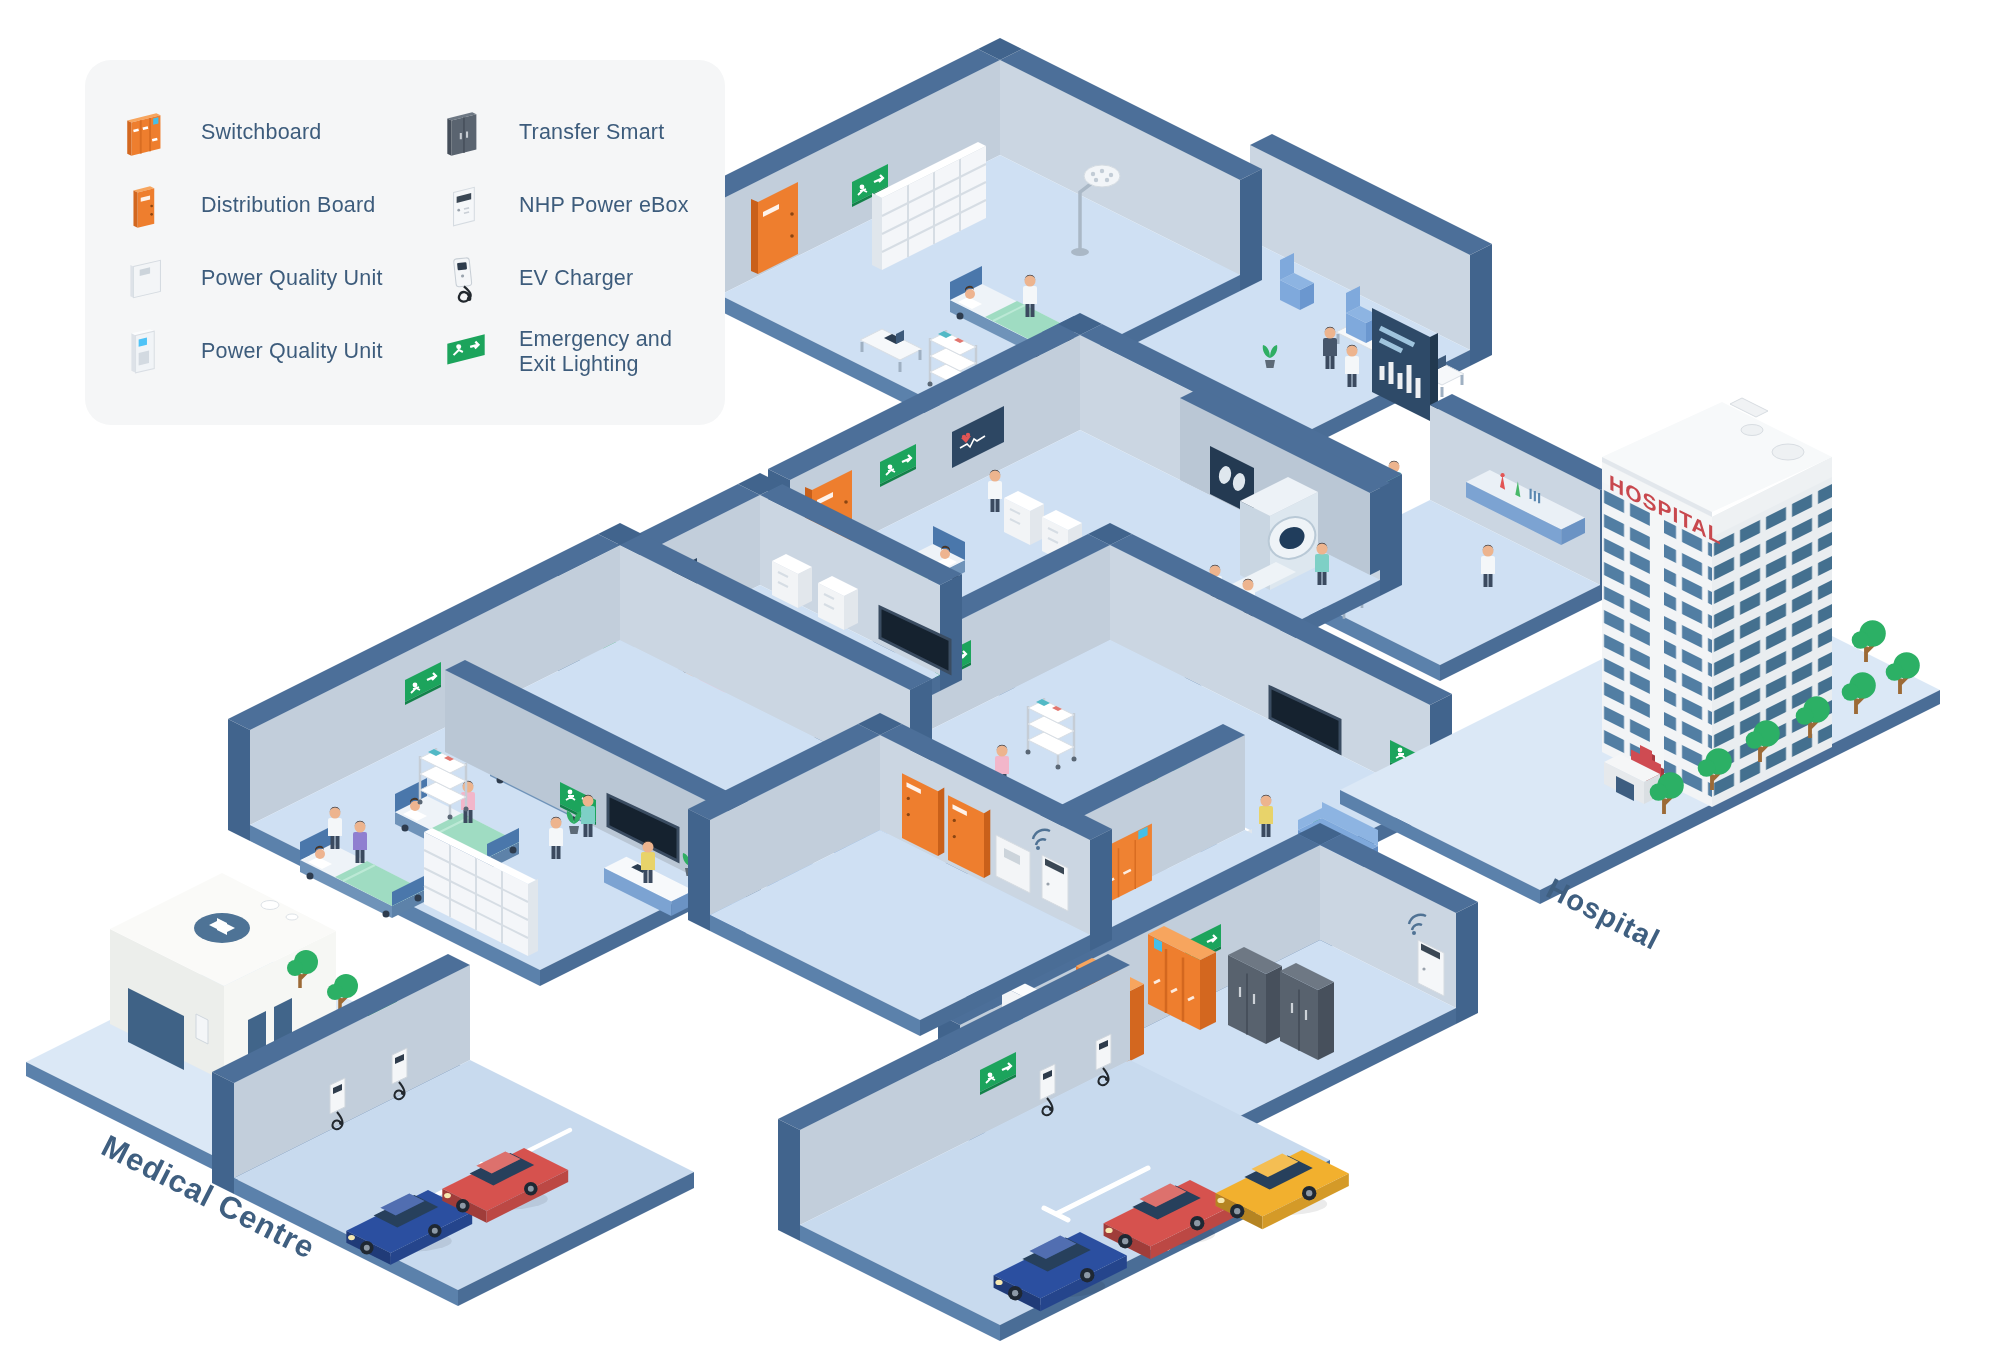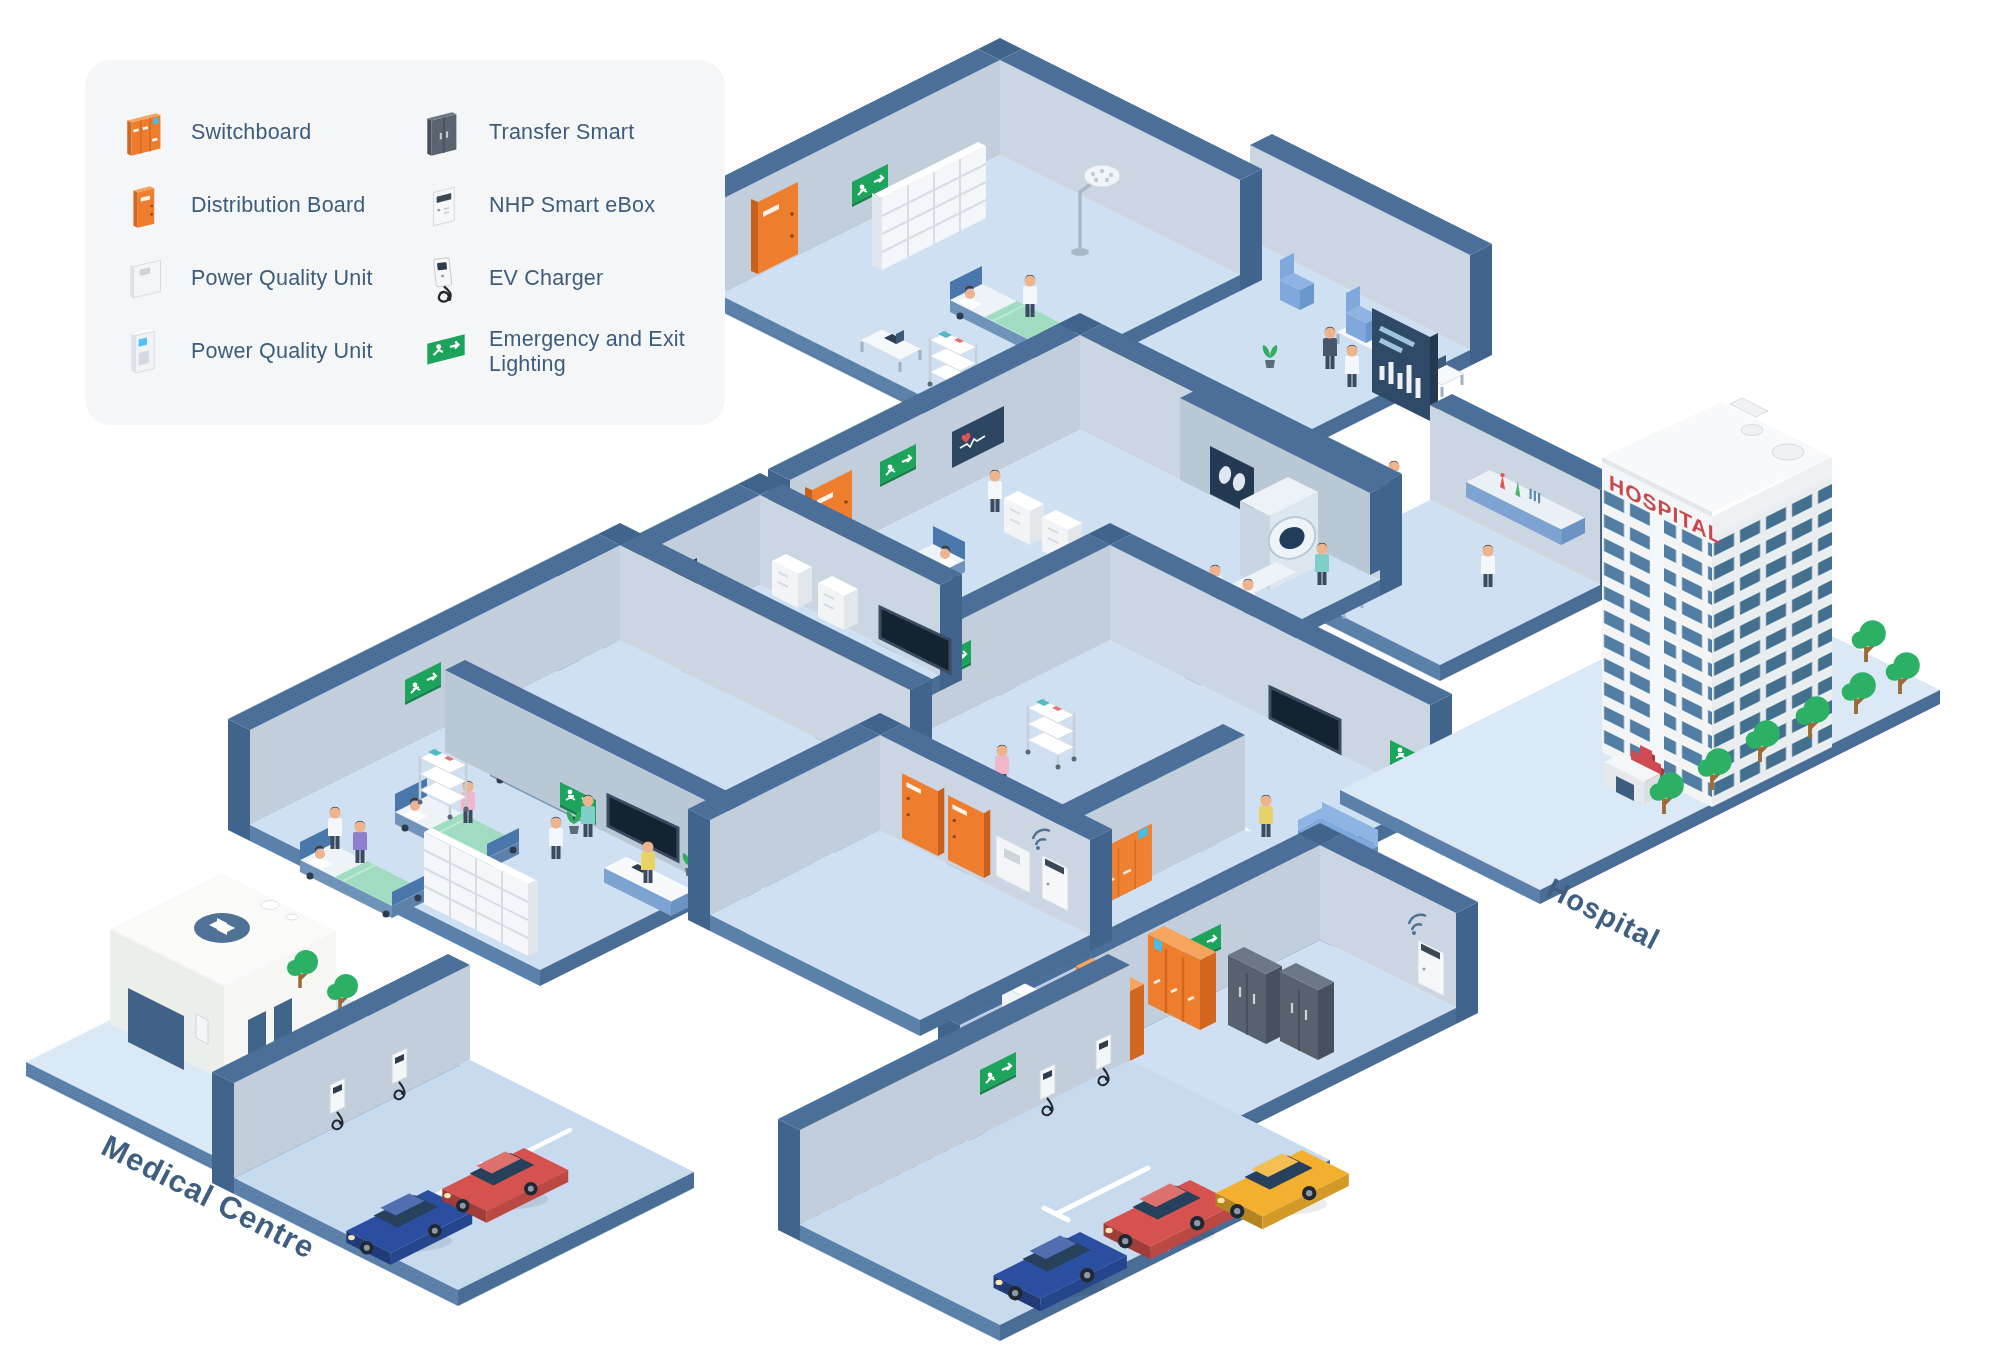--- a/index.html
+++ b/index.html
@@ -2,21 +2,21 @@
 <html><head>
 <meta charset="utf-8">
 <style>
   html,body{margin:0;padding:0;background:#fff}
   .canvas{position:relative;width:2000px;height:1350px;background:#ffffff;overflow:hidden;
           font-family:"Liberation Sans",sans-serif}
   .scene{position:absolute;left:0;top:0}
   .legend{position:absolute;left:85px;top:60px;width:640px;height:365px;background:#f5f6f7;
           border-radius:26px;box-sizing:border-box;padding:36px 28px 20px 36px;
           display:grid;grid-template-columns:60px 218px 60px 1fr;grid-auto-rows:73px;
-          align-items:center;column-gap:10px;color:#3d5c7c;font-size:21.5px;font-weight:500;
+          align-items:center;column-gap:20px;color:#3d5c7c;font-size:21.5px;font-weight:500;
           letter-spacing:.2px}
   .legend .ic{width:54px;height:54px}
   .rot-label{position:absolute;color:#3f5f80;font-weight:700;letter-spacing:1px;
              transform-origin:left top;white-space:nowrap}
   #medical-label{left:112px;top:1128px;font-size:31px;transform:rotate(27deg)}
   #hospital-label{left:1556px;top:872px;font-size:29px;transform:rotate(27deg)}
 </style>
 </head>
 <body>
 
@@ -668,21 +668,21 @@
   </div>
   <div>Distribution Board</div>
   <div class="ic">
     <svg viewBox="0 0 52 52">
           <polygon points="14,13 34,8 34,40 14,45" fill="#f5f7f9" stroke="#d5dbe1"></polygon>
     <polygon points="17,17 31,13.5 31,19.5 17,23" fill="#3a4754"></polygon>
     <circle cx="19" cy="30" r="1.3" fill="#99a2ac"></circle>
     <path d="M24,29 l5,-1.2 M24,33 l5,-1.2" stroke="#c9cfd6" stroke-width="1.5"></path>
         </svg>
   </div>
-  <div>NHP Smart eBox</div>
+  <div>NHP Power eBox</div>
 
   <div class="ic">
     <svg viewBox="0 0 52 52">
           <polygon points="12,14 38,8 38,38 12,44" fill="#f3f5f7" stroke="#d5dbe1"></polygon>
     <polygon points="12,14 9,12.5 9,42.5 12,44" fill="#dde2e8"></polygon>
     <polygon points="18,17 28,14.6 28,20.6 18,23" fill="#ccd4db"></polygon>
         </svg>
   </div>
   <div>Power Quality Unit</div>
   <div class="ic">

